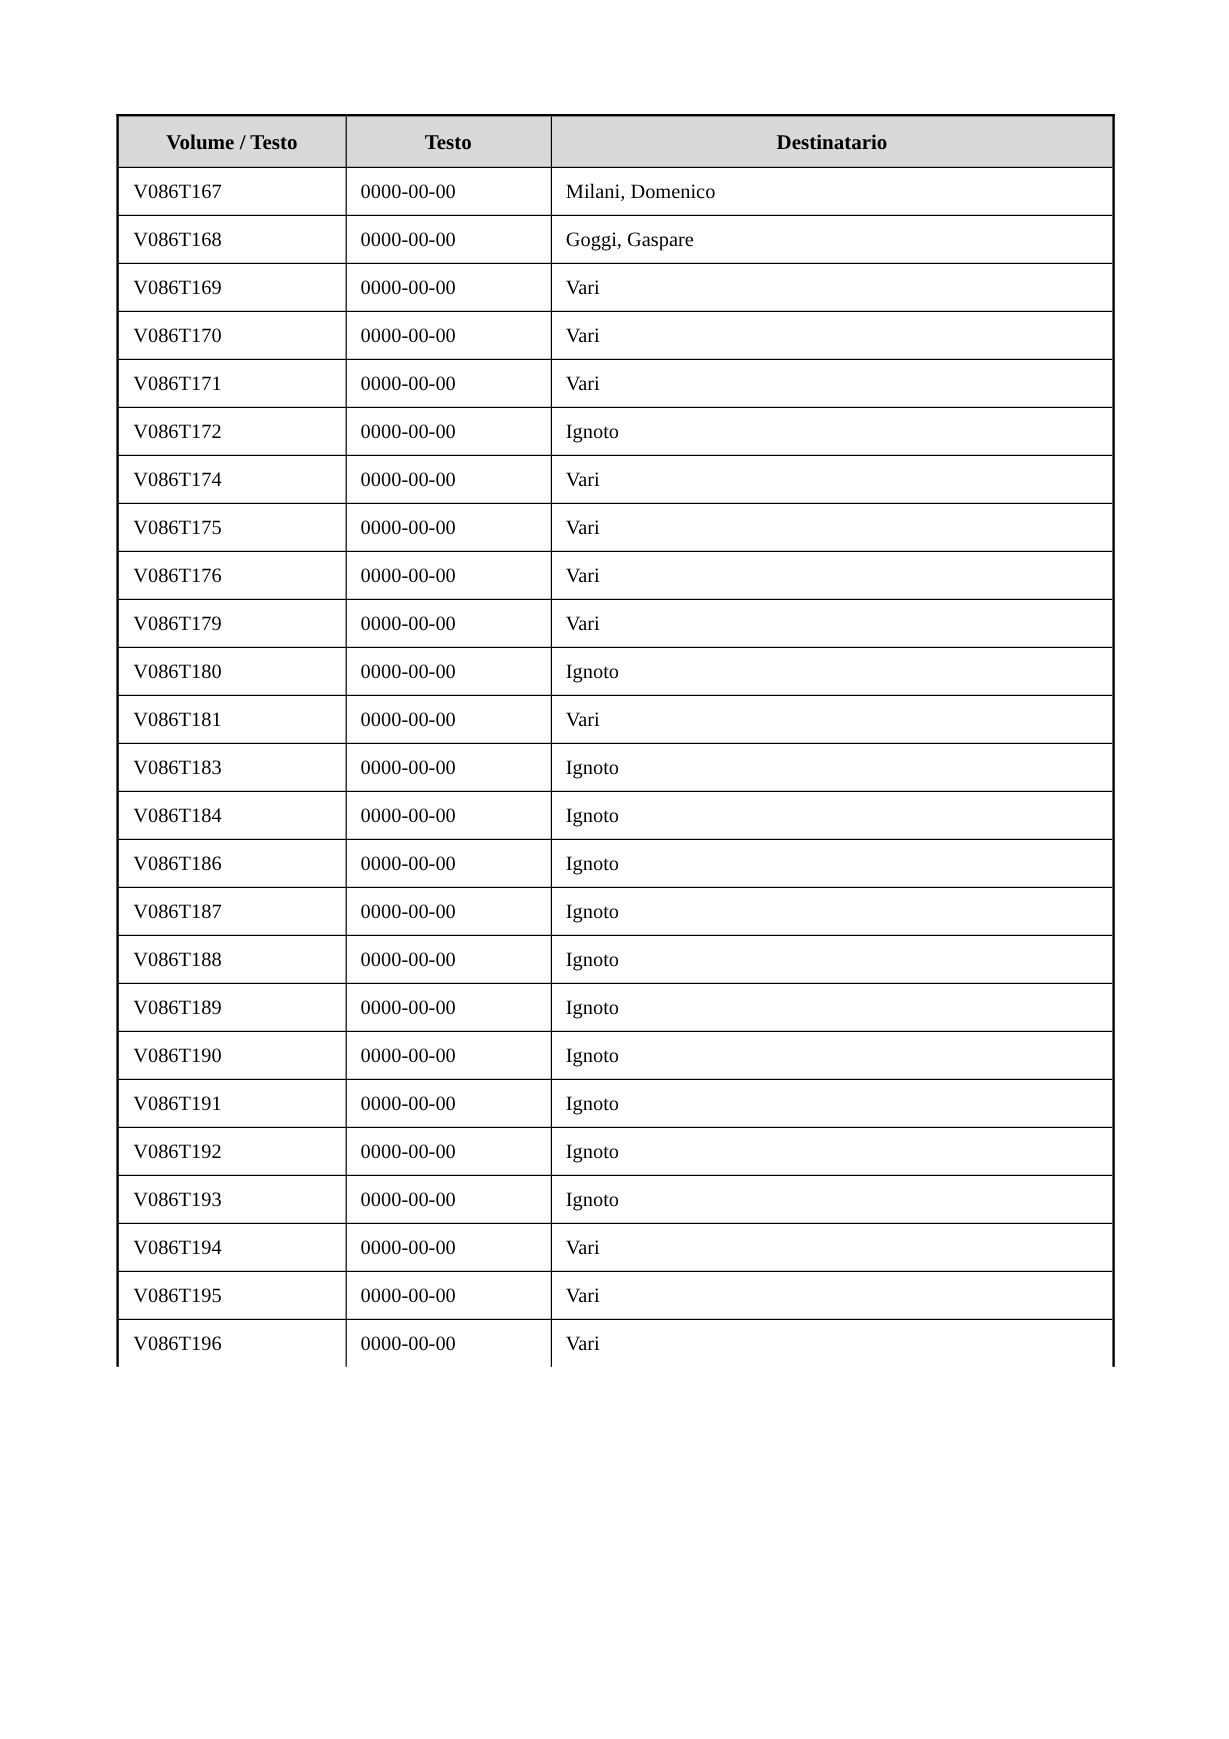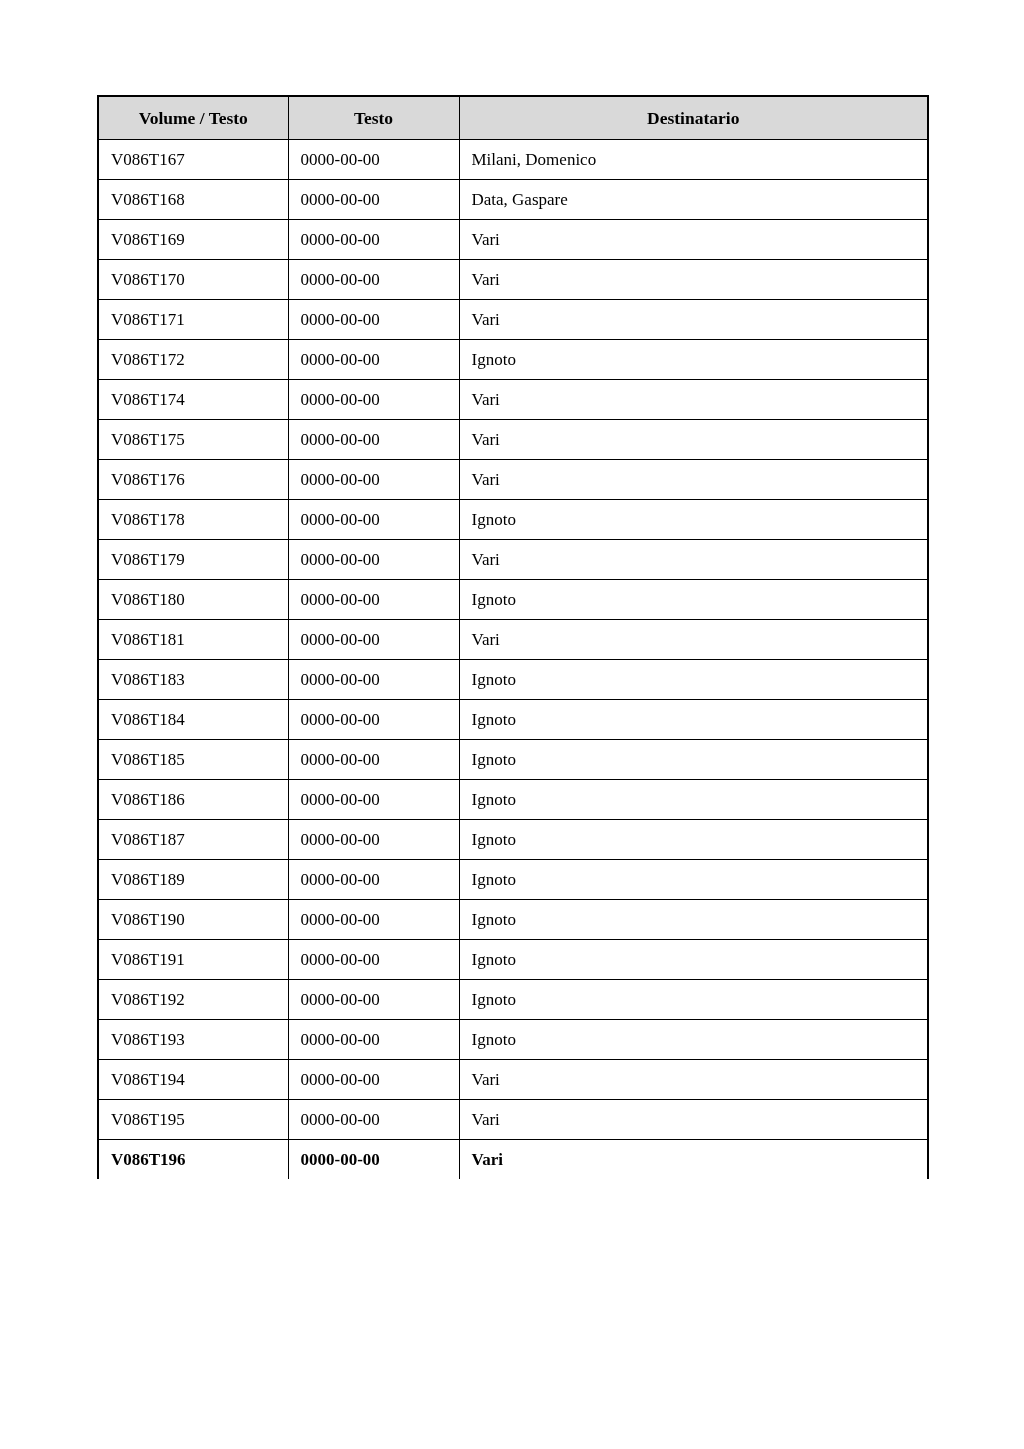--- a/index.html
+++ b/index.html
@@ -54,21 +54,21 @@
     border-left: 2px solid #fca5a5;
     border-right: 2px solid #000000;
     border-bottom: none;
   }
   table.doc-table tr th:first-child,
   table.doc-table tr td:first-child { border-left: 2px solid #000000; }
   table.doc-table tr th:last-child,
   table.doc-table tr td:last-child { border-right: 2px solid #000000; }
   table.doc-table thead th { border-top: 2px solid #000000; }
   
-  table.doc-table tbody tr:last-child td { border-bottom: none; font-weight: bold; }
+  table.doc-table tbody tr:last-child td { border-bottom: none; }
 </style>
 </head>
 <body>
 
 <div class="doc-table-wrap">
   <table class="doc-table">
     <colgroup>
       <col class="c-volume">
       <col class="c-data">
       <col class="c-dest">
@@ -82,21 +82,21 @@
     </thead>
     <tbody id="table-body">
         <tr>
           <td>V086T167</td>
           <td>0000-00-00</td>
           <td>Milani, Domenico</td>
         </tr>
         <tr>
           <td>V086T168</td>
           <td>0000-00-00</td>
-          <td>Data, Gaspare</td>
+          <td>Goggi, Gaspare</td>
         </tr>
         <tr>
           <td>V086T169</td>
           <td>0000-00-00</td>
           <td>Vari</td>
         </tr>
         <tr>
           <td>V086T170</td>
           <td>0000-00-00</td>
           <td>Vari</td>
@@ -120,25 +120,20 @@
           <td>V086T175</td>
           <td>0000-00-00</td>
           <td>Vari</td>
         </tr>
         <tr>
           <td>V086T176</td>
           <td>0000-00-00</td>
           <td>Vari</td>
         </tr>
         <tr>
-          <td>V086T178</td>
-          <td>0000-00-00</td>
-          <td>Ignoto</td>
-        </tr>
-        <tr>
           <td>V086T179</td>
           <td>0000-00-00</td>
           <td>Vari</td>
         </tr>
         <tr>
           <td>V086T180</td>
           <td>0000-00-00</td>
           <td>Ignoto</td>
         </tr>
         <tr>
@@ -150,31 +145,31 @@
           <td>V086T183</td>
           <td>0000-00-00</td>
           <td>Ignoto</td>
         </tr>
         <tr>
           <td>V086T184</td>
           <td>0000-00-00</td>
           <td>Ignoto</td>
         </tr>
         <tr>
-          <td>V086T185</td>
-          <td>0000-00-00</td>
-          <td>Ignoto</td>
-        </tr>
-        <tr>
           <td>V086T186</td>
           <td>0000-00-00</td>
           <td>Ignoto</td>
         </tr>
         <tr>
           <td>V086T187</td>
+          <td>0000-00-00</td>
+          <td>Ignoto</td>
+        </tr>
+        <tr>
+          <td>V086T188</td>
           <td>0000-00-00</td>
           <td>Ignoto</td>
         </tr>
         <tr>
           <td>V086T189</td>
           <td>0000-00-00</td>
           <td>Ignoto</td>
         </tr>
         <tr>
           <td>V086T190</td>

